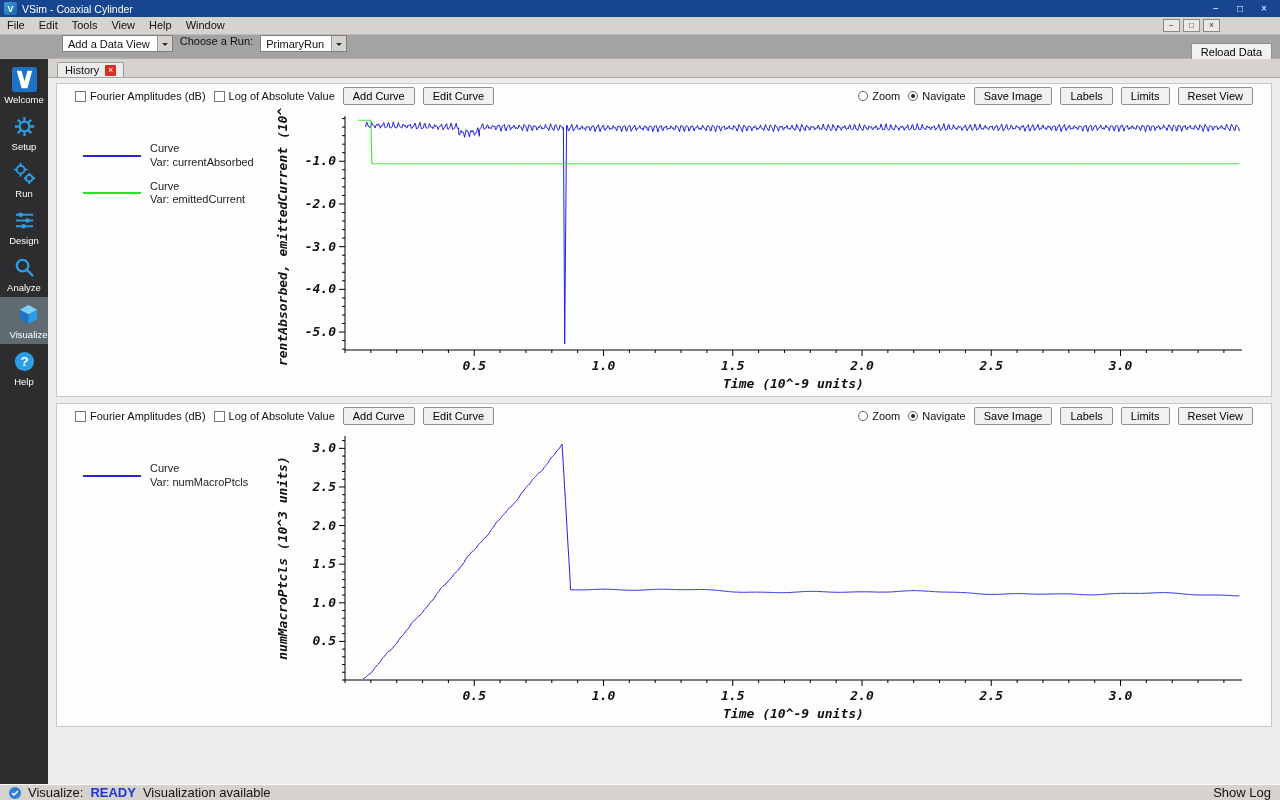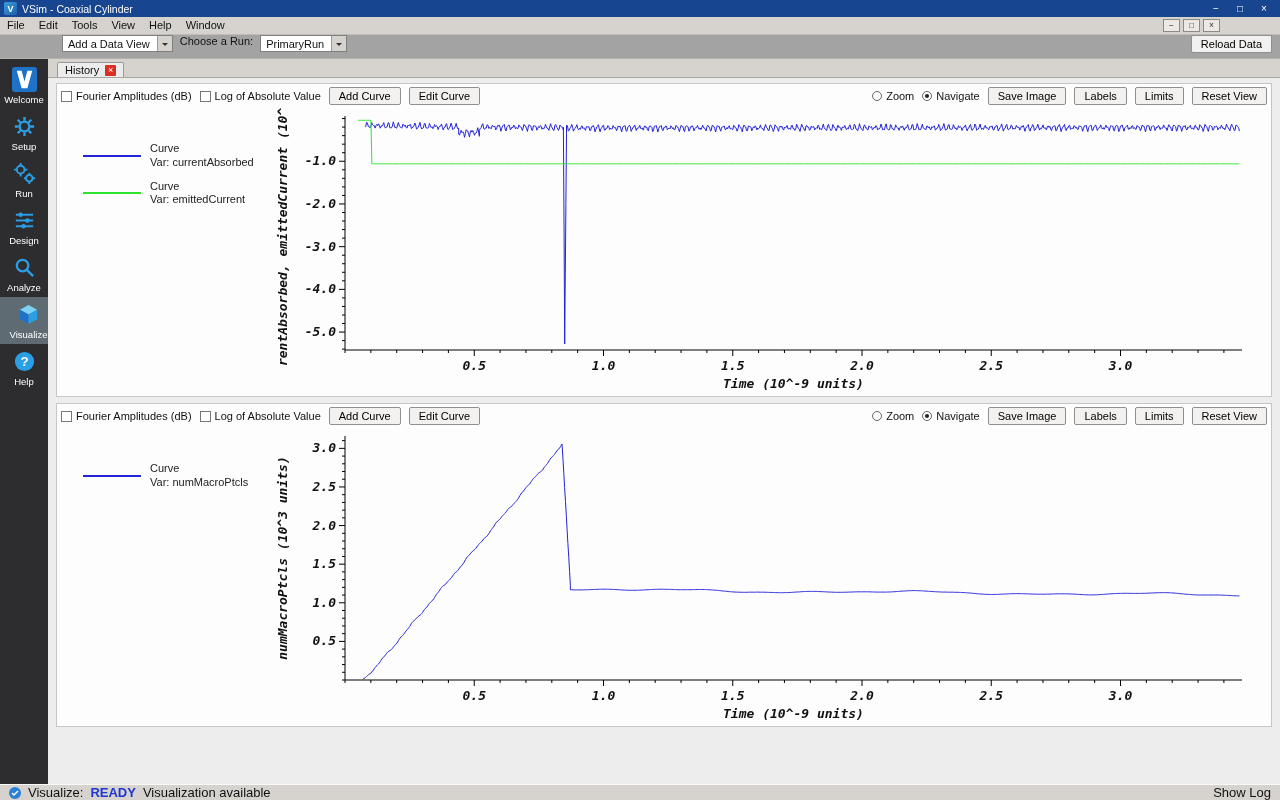--- a/index.html
+++ b/index.html
@@ -17,41 +17,41 @@
   .menu-item{padding:0 7px;line-height:17px;}
   .mdi{margin-left:auto;display:flex;gap:3px;padding-right:60px;}
   .mdi span{width:17px;height:13px;border:1px solid #8a8a8a;background:#ece9e4;font-size:8.5px;line-height:11px;text-align:center;color:#333;}
 
   
   .toolbar{height:24px;background:#a3a3a3;display:flex;gap:7px;padding:0 8px 0 62px;border-bottom:1px solid #b6b3ae;}
   .combo{background:#fff;border:1px solid #7f7f7f;height:17px;display:flex;align-items:center;padding-left:5px;gap:7px;font-size:11px;white-space:nowrap;}
   .combo .arr{width:15px;height:15px;background:#d6d3ce;border-left:1px solid #9a9a9a;display:flex;align-items:center;justify-content:center;}
   .arr::after{content:'';border:3.5px solid transparent;border-top-color:#333;margin-top:4px;}
   .btn{background:#f2f1ef;border:1px solid #8f8f8f;border-radius:2px;font-size:11px;padding:1px 9px;height:18px;font-family:inherit;white-space:nowrap;}
-  .reload{margin-left:auto;}
+  .reload{margin-left:auto;margin-top:8px;}
 
   
   .main{display:flex;height:725px;}
   .sidebar{width:48px;background:#2d2d30;display:flex;flex-direction:column;padding-top:3px;flex:0 0 auto;}
   .side-item{display:flex;flex-direction:column;align-items:center;padding:5px 0 4px;gap:2px;color:#fff;font-size:9.5px;}
   .side-item.active{background:#5f6b72;padding-left:9px;}
   .side-item svg{width:25px;height:25px;}
 
   .content{flex:1;display:flex;flex-direction:column;background:#ededed;min-width:0;}
   .tabrow{height:19px;background:#d6d3ce;display:flex;align-items:flex-end;padding-left:9px;border-bottom:1px solid #a9a6a1;flex:0 0 auto;}
   .tab{background:#ececec;border:1px solid #9a9a9a;border-bottom:none;padding:1px 7px;display:flex;align-items:flex-end;gap:6px;font-size:11px;border-radius:2px 2px 0 0;}
   .tab-close{width:11px;height:11px;background:#d93025;color:#fff;font-size:9px;line-height:11px;text-align:center;border-radius:1px;}
   .vizbar{height:15px;background:#4e5052;color:#fff;font-size:10.5px;display:flex;align-items:center;padding-left:8px;flex:0 0 auto;}
 
   .panel{flex:1;padding:5px 8px;display:flex;flex-direction:column;gap:6px;overflow:hidden;background:#ededed;}
   .annot-row{display:flex;align-items:center;gap:9px;height:24px;font-size:11px;flex:0 0 auto;}
   .btn.disabled{color:#9b9b9b;border-color:#b5b5b5;background:#e9e9e9;}
 
   .chart-section{background:#fdfdfd;border:1px solid #c6c6c6;display:flex;flex-direction:column;flex:0 0 auto;}
-  .chart-controls{display:flex;align-items:center;gap:8px;padding:3px 4px;font-size:11px;height:24px;}
+  .chart-controls{display:flex;align-items:center;gap:8px;padding:3px 18px;font-size:11px;height:24px;}
   .checkbox{width:11px;height:11px;border:1px solid #777;background:#fff;display:inline-block;flex:0 0 auto;}
   .chk,.rad{display:flex;align-items:center;gap:4px;white-space:nowrap;}
   .radio{width:10px;height:10px;border:1px solid #666;border-radius:50%;background:#fff;position:relative;flex:0 0 auto;}
   .radio.selected::after{content:'';position:absolute;left:2px;top:2px;width:4px;height:4px;border-radius:50%;background:#222;}
   .spacer{flex:1;}
   .chart-body{display:flex;}
   .legend{width:216px;padding:34px 0 0 26px;display:flex;flex-direction:column;gap:10px;flex:0 0 auto;}
   .legend-entry{display:flex;align-items:center;gap:9px;}
   .swatch{width:58px;height:2px;flex:0 0 auto;background:#888;}
   .legend-text{font-size:11px;color:#222;line-height:1.25;}

